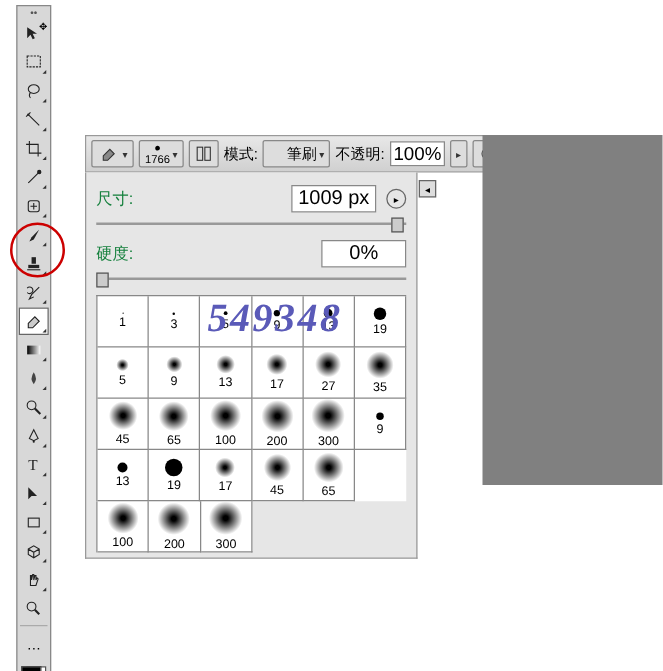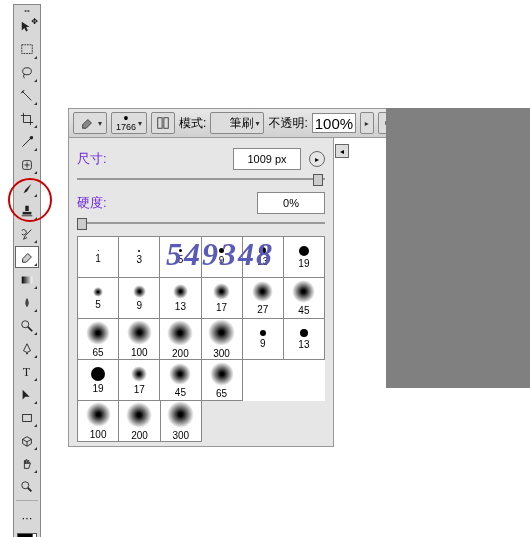--- a/index.html
+++ b/index.html
@@ -12,22 +12,22 @@
   .swatch { width:14px; height:14px; margin:2px auto; }
   .circle-anno { position:absolute; left:8px; top:178px; width:40px; height:40px; border:2px solid #c00; border-radius:50%; pointer-events:none; }
   .panel { position:absolute; left:68px; top:108px; width:450px; }
   .optbar { height:28px; background:linear-gradient(#e8e8e8,#d0d0d0); border:1px solid #999; display:flex; align-items:center; padding:0 4px; gap:4px; font-size:12px; }
   .optbtn { height:20px; background:#ddd; border:1px solid #888; border-radius:2px; display:flex; align-items:center; justify-content:center; padding:0 4px; gap:2px; }
   .optbtn .dd { font-size:8px; color:#333; }
   .num-input { width:38px; height:16px; border:1px solid #888; background:#fff; font-size:15px; text-align:center; }
   .ico-wrap { width:18px; height:18px; display:flex; align-items:center; justify-content:center; }
   .brush-panel { width:248px; background:#e6e6e6; border:1px solid #999; border-top:none; padding:10px 8px 4px 8px; position:relative; }
   .row { display:flex; align-items:center; margin-bottom:4px; }
-  .lbl { flex:1; font-size:13px; color:#6d28d9; }
-  .val-input { width:62px; height:18px; border:1px solid #888; background:#fff; font-size:11px; text-align:center; }
+  .lbl { flex:1; font-size:13px; color:#15803d; }
+  .val-input { width:62px; height:18px; border:1px solid #888; background:#fff; font-size:16px; text-align:center; }
   .play-btn { width:14px; height:14px; border:1px solid #666; border-radius:50%; display:flex; align-items:center; justify-content:center; margin-left:8px; font-size:8px; }
   .slider { position:relative; height:10px; margin:2px 0 8px 0; }
   .track { position:absolute; left:0; right:0; top:4px; height:2px; background:#999; }
   .thumb { position:absolute; top:0; width:8px; height:10px; background:#ccc; border:1px solid #555; }
   .presets { display:grid; grid-template-columns:repeat(6,1fr); border-top:1px solid #888; border-left:1px solid #888; background:#fff; }
   .preset { border-right:1px solid #888; border-bottom:1px solid #888; height:40px; display:flex; flex-direction:column; align-items:center; justify-content:center; gap:2px; }
   .dot { border-radius:50%; background:#000; }
   .soft { background:radial-gradient(circle,#000 10%,rgba(0,0,0,0) 70%); border-radius:50%; }
   .pnum { font-size:10px; color:#000; }
   .canvas-area { position:absolute; left:318px; top:0; width:200px; height:280px; background:#808080; }
@@ -302,20 +302,24 @@
         <div class="preset">
             <div class="soft" style="width:17px;height:17px"></div>
             <span class="pnum">17</span>
           </div>
         <div class="preset">
             <div class="soft" style="width:21px;height:21px"></div>
             <span class="pnum">27</span>
           </div>
 
         <div class="preset">
+            <div class="soft" style="width:22px;height:22px"></div>
+            <span class="pnum">35</span>
+          </div>
+        <div class="preset">
             <div class="soft" style="width:23px;height:23px"></div>
             <span class="pnum">45</span>
           </div>
         <div class="preset">
             <div class="soft" style="width:24px;height:24px"></div>
             <span class="pnum">65</span>
           </div>
         <div class="preset">
             <div class="soft" style="width:25px;height:25px"></div>
             <span class="pnum">100</span>

